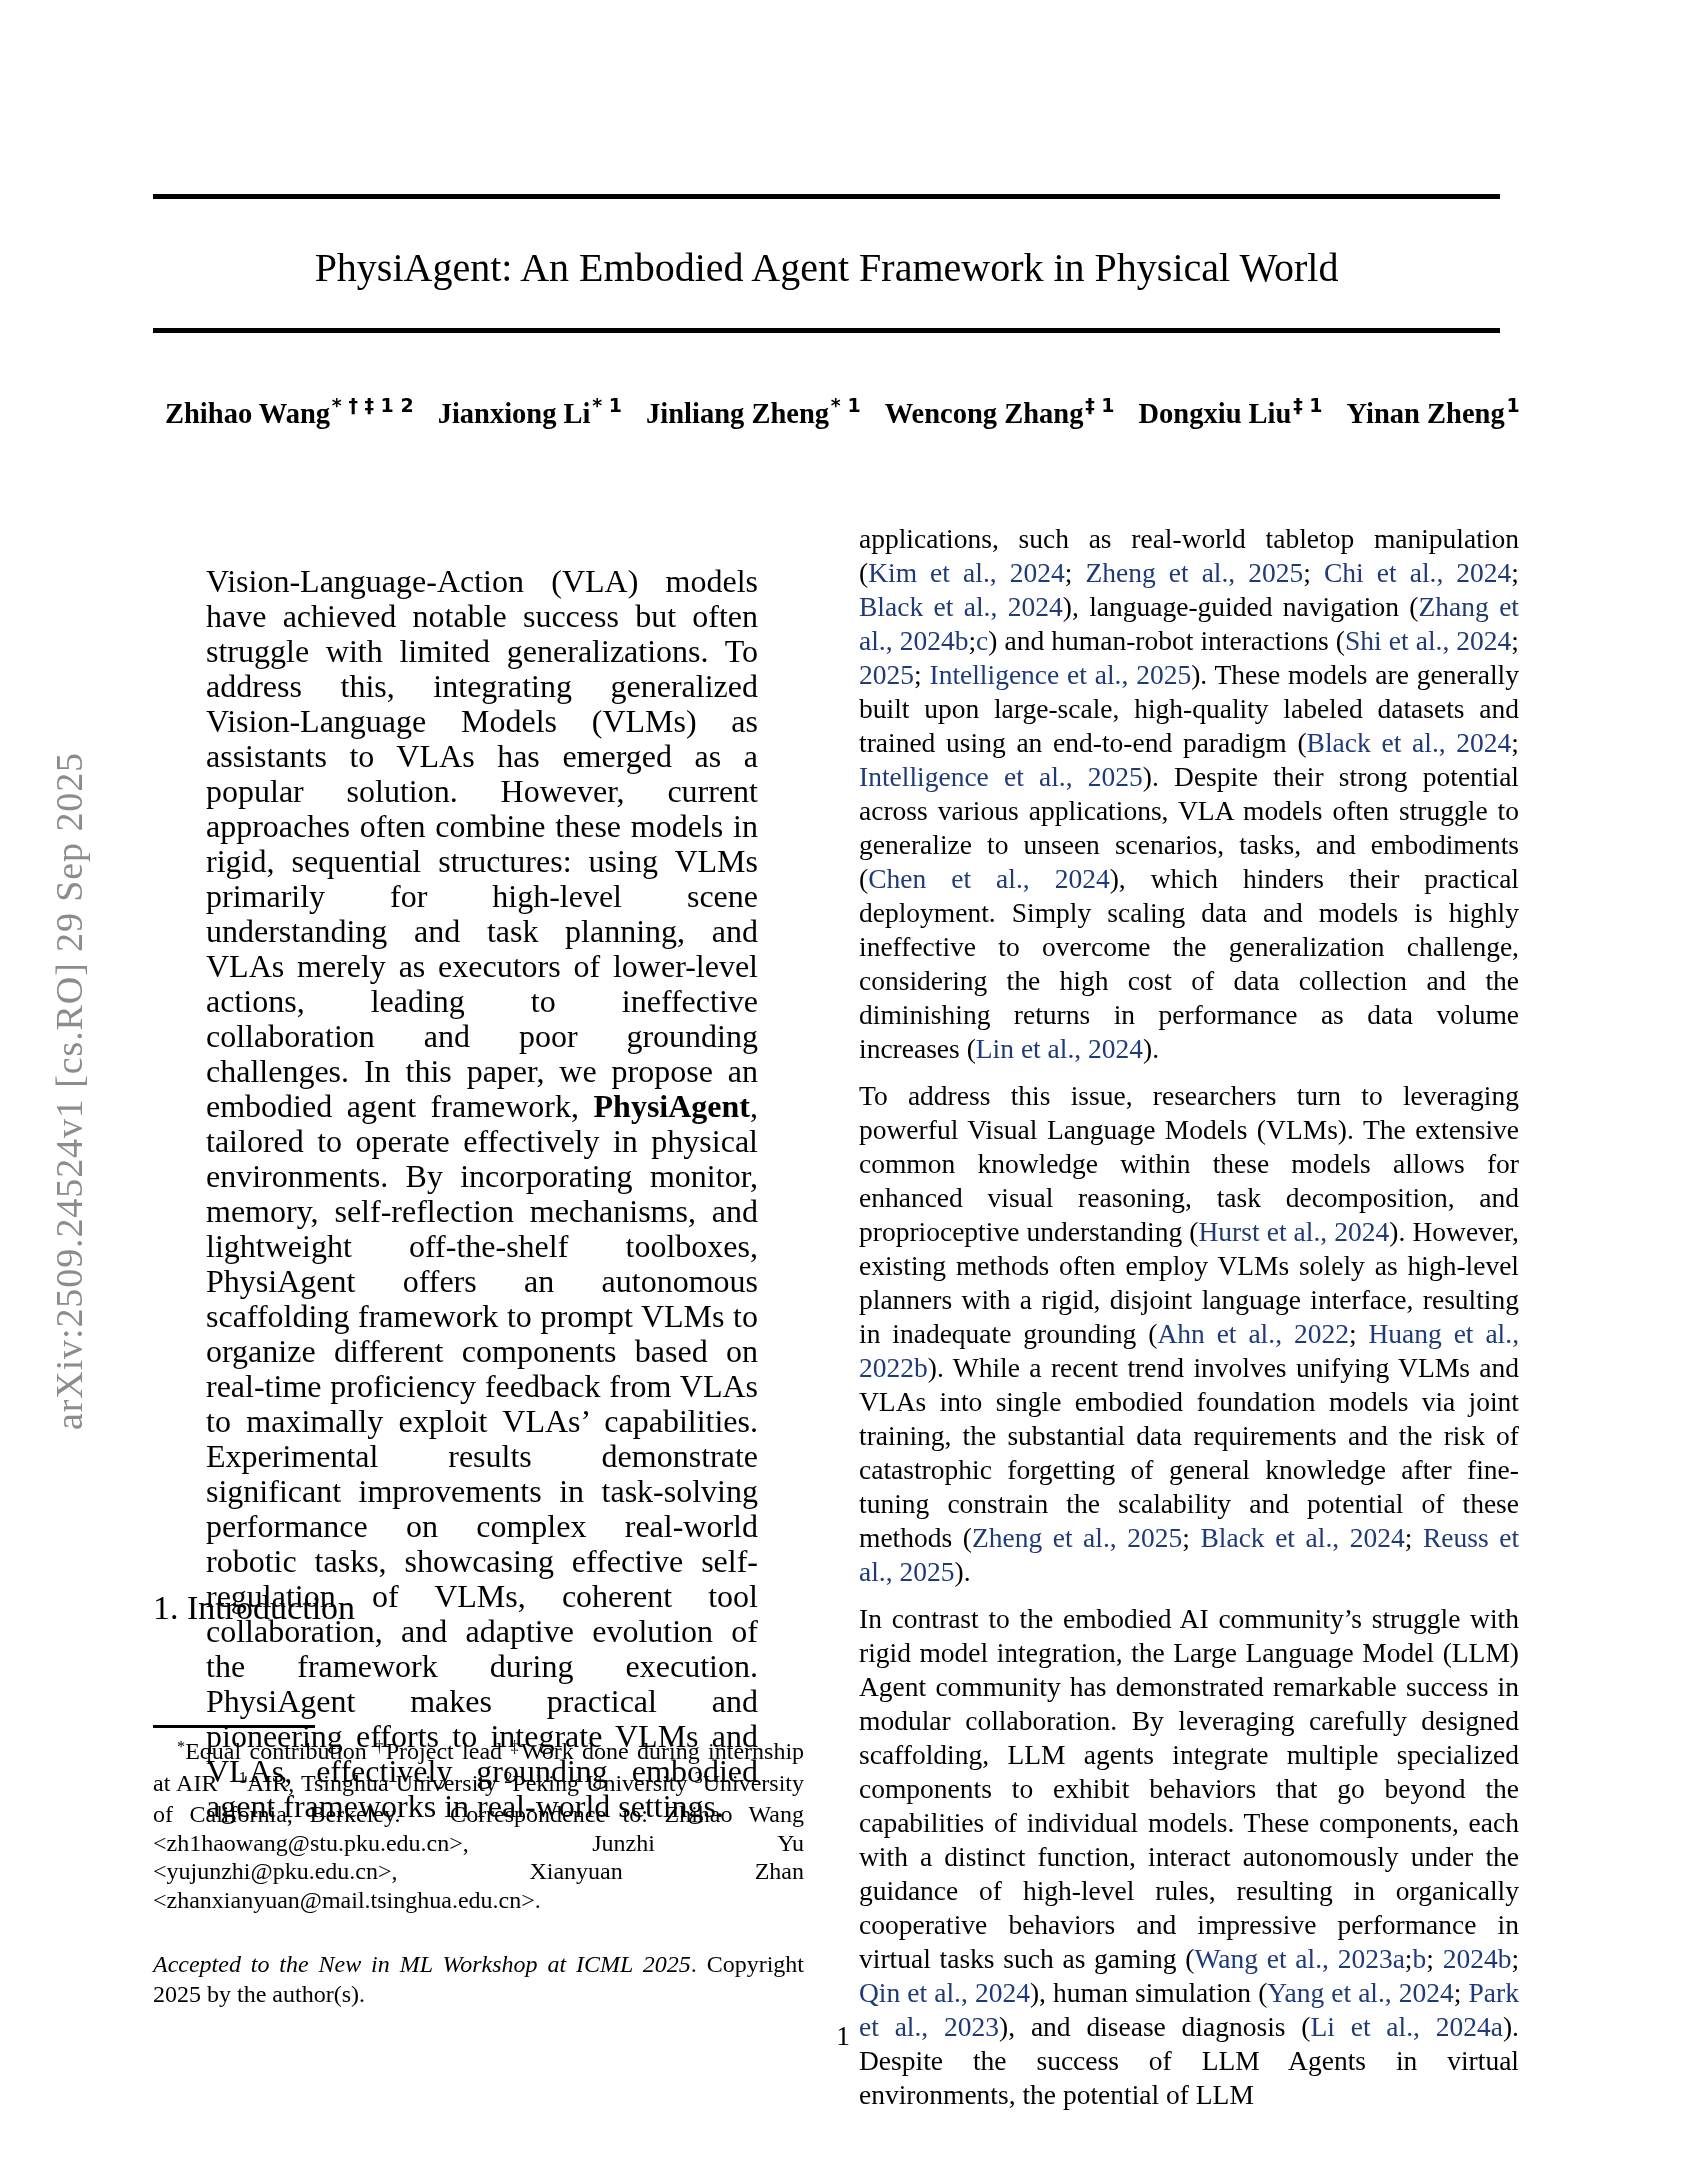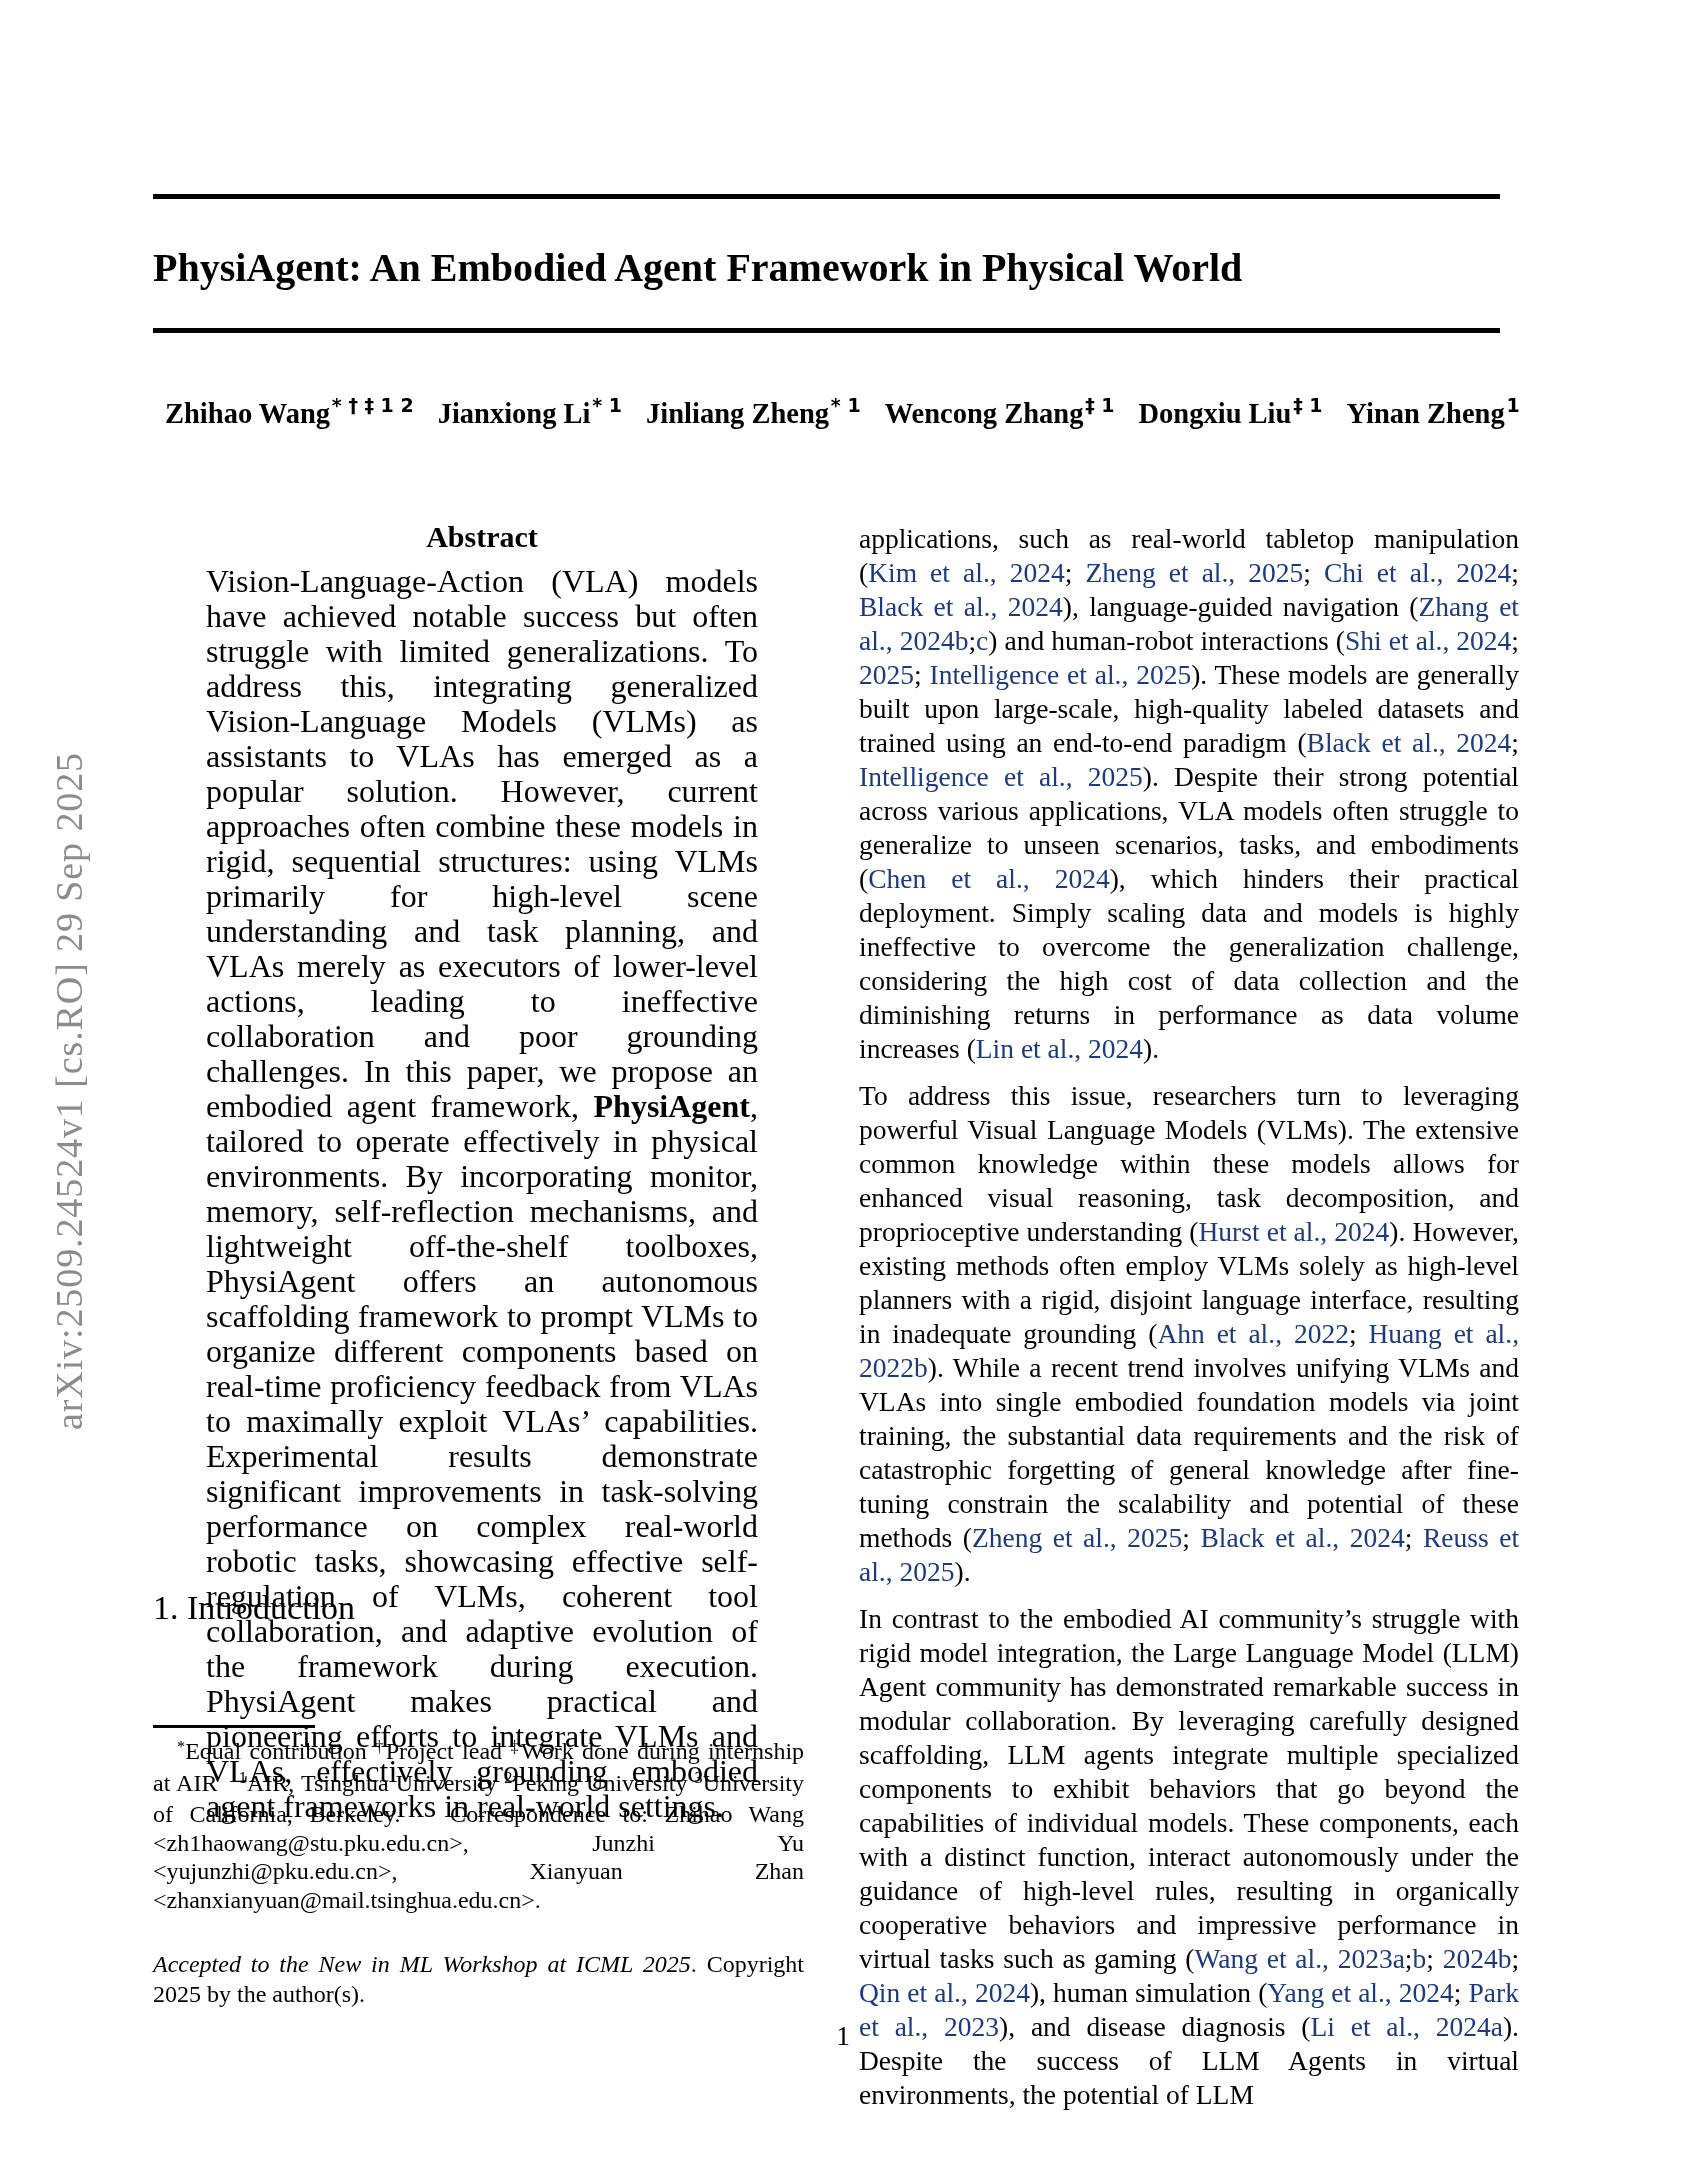--- a/index.html
+++ b/index.html
@@ -11,21 +11,21 @@
   
   .arxiv-wrap { position:absolute; left:18.4px; top:0; width:101px; height:2182px;
     display:flex; align-items:center; justify-content:center; }
   .arxiv-text { transform:rotate(-90deg); white-space:nowrap;
     font-size:38px; color:#8c8c8c; letter-spacing:0.9px; }
   
   .rule { position:absolute; left:153px; width:1347px; height:4.6px; background:#000; }
   .rule-top { top:194px; }
   .rule-bottom { top:328px; }
   .title { position:absolute; left:153px; width:1347px; top:246px;
-    text-align:left; font-size:40px; font-weight:bold; line-height:44px; }
+    text-align:center; font-size:40px; font-weight:normal; line-height:44px; }
   
   .authors { position:absolute; left:153px; width:1347px; top:394px;
     text-align:center; font-weight:bold; font-size:28.5px; line-height:39px; }
   .author { margin:0 12px; white-space:nowrap; }
   .a-sup { font-size:19px; position:relative; top:-11px; margin-left:1.8px;
     font-family:"DejaVu Sans","Liberation Serif",serif; font-weight:bold; }
   
   .abstract-heading { position:absolute; left:206px; width:552px; top:520px;
     text-align:center; font-size:30px; font-weight:bold; }
   .abstract-body { position:absolute; left:206px; width:552px; top:564px;
@@ -67,21 +67,20 @@
   <div class="rule rule-top"></div>
 
   <div class="title">PhysiAgent: An Embodied Agent Framework in Physical World</div>
 
   <div class="rule rule-bottom"></div>
 
   <div class="authors">
     <div><span class="author"><span>Zhihao Wang</span><span class="a-sup">* † ‡ 1 2</span></span><span class="author"><span>Jianxiong Li</span><span class="a-sup">* 1</span></span><span class="author"><span>Jinliang Zheng</span><span class="a-sup">* 1</span></span><span class="author"><span>Wencong Zhang</span><span class="a-sup">‡ 1</span></span><span class="author"><span>Dongxiu Liu</span><span class="a-sup">‡ 1</span></span><span class="author"><span>Yinan Zheng</span><span class="a-sup">1</span></span></div>
   </div>
 
-  <div class="abstract-heading">Abstract</div>
 
   <div class="abstract-body"><span>Vision-Language-Action (VLA) models have achieved notable success but often struggle with limited generalizations. To address this, integrating generalized Vision-Language Models (VLMs) as assistants to VLAs has emerged as a popular solution. However, current approaches often combine these models in rigid, sequential structures: using VLMs primarily for high-level scene understanding and task planning, and VLAs merely as executors of lower-level actions, leading to ineffective collaboration and poor grounding challenges. In this paper, we propose an embodied agent framework, </span><span class="seg-b">PhysiAgent</span><span>, tailored to operate effectively in physical environments. By incorporating monitor, memory, self-reflection mechanisms, and lightweight off-the-shelf toolboxes, PhysiAgent offers an autonomous scaffolding framework to prompt VLMs to organize different components based on real-time proficiency feedback from VLAs to maximally exploit VLAs’ capabilities. Experimental results demonstrate significant improvements in task-solving performance on complex real-world robotic tasks, showcasing effective self-regulation of VLMs, coherent tool collaboration, and adaptive evolution of the framework during execution. PhysiAgent makes practical and pioneering efforts to integrate VLMs and VLAs, effectively grounding embodied agent frameworks in real-world settings.</span></div>
 
   <div class="intro-heading">1. Introduction</div>
 
 
   <div class="footnote-rule"></div>
 
   <div class="footnote"><span class="seg-sup">*</span><span>Equal contribution </span><span class="seg-sup">†</span><span>Project lead </span><span class="seg-sup">‡</span><span>Work done during internship at AIR&nbsp;&nbsp; </span><span class="seg-sup">1</span><span>AIR, Tsinghua University </span><span class="seg-sup">2</span><span>Peking University </span><span class="seg-sup">3</span><span>University of California, Berkeley.&nbsp;&nbsp; Correspondence to: Zhihao Wang &lt;zh1haowang@stu.pku.edu.cn&gt;, Junzhi Yu &lt;yujunzhi@pku.edu.cn&gt;, Xianyuan Zhan &lt;zhanxianyuan@mail.tsinghua.edu.cn&gt;.</span></div>
 

